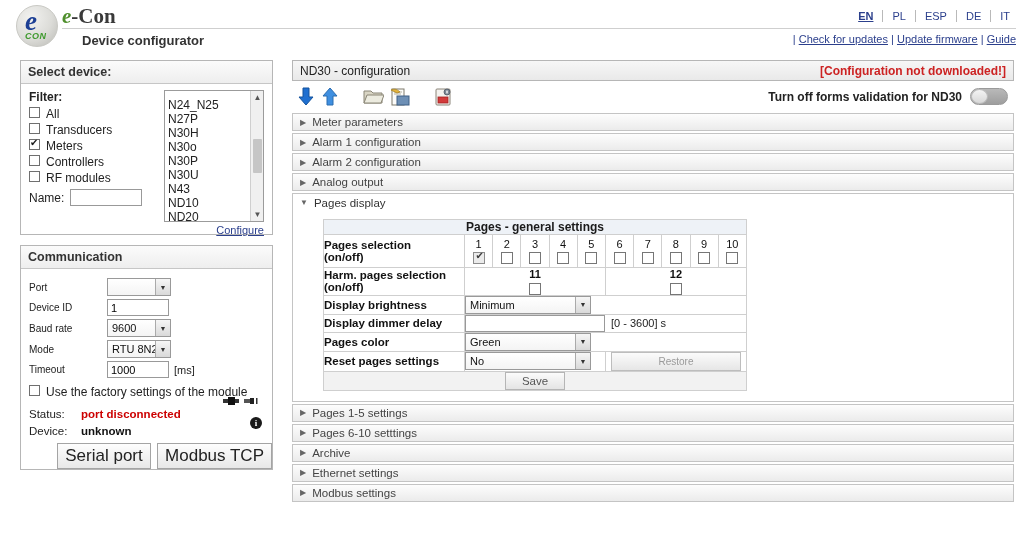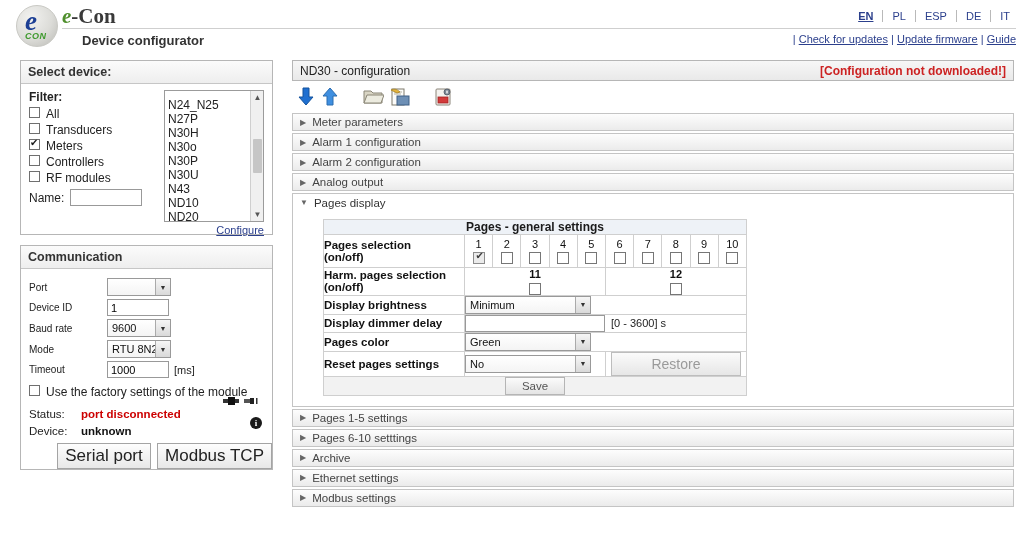--- a/index.html
+++ b/index.html
@@ -222,21 +222,21 @@
   }
   .harm-cell { text-align:center; padding:2px 0 4px 0; }
   .harm-num { font-size:11px; font-weight:bold; color:#111; padding-bottom:2px; }
 
   .wsel { width:126px; }
   .dimmer-input { width:140px; height:17px; border:1px solid #999; background:#fff; }
   .range-hint { font-size:11px; color:#222; margin-left:6px; }
   .btn-restore {
     display:inline-block; border:1px solid #bdbdbd;
     background:linear-gradient(#fbfbfb,#e6e6e6); color:#9a9a9a;
-    font-size:14px; padding:3px 16px; width:130px; text-align:center;
+    font-size:10px; padding:3px 16px; width:130px; text-align:center;
   }
   .save-row td {
     background:#f2f2f2; text-align:center; padding:5px 0;
   }
   .btn-save {
     display:inline-block; border:1px solid #b5b5b5;
     background:linear-gradient(#fbfbfb,#e4e4e4); color:#555;
     font-size:11.5px; padding:2px 16px;
   }
   .flexcell { display:flex; align-items:center; }
@@ -440,20 +440,26 @@
         <span class="tb-gap"></span>
         <span class="tb-icon">
           <svg width="22" height="22" viewBox="0 0 22 22">
             <rect x="4" y="3" width="14" height="16" rx="1" fill="#f4f2ee" stroke="#8a8479" stroke-width="1"></rect>
             <rect x="6" y="11" width="10" height="6" fill="#d23a3a" stroke="#a32222" stroke-width="0.8"></rect>
             <circle cx="15" cy="6" r="3" fill="#7b8794" stroke="#4d5763" stroke-width="0.8"></circle>
             <rect x="14.2" y="4.6" width="1.6" height="2.8" fill="#e8eaec"></rect>
           </svg>
         </span>
 
+        <div class="toggle-area">
+          <span class="toggle-label">Turn off forms validation for ND30</span>
+          <span class="toggle">
+            <span class="knob"></span>
+          </span>
+        </div>
       </div>
 
       <div class="acc">
         <span class="tri">▶</span>
         <span>Meter parameters</span>
       </div>
       <div class="acc">
         <span class="tri">▶</span>
         <span>Alarm 1 configuration</span>
       </div>

